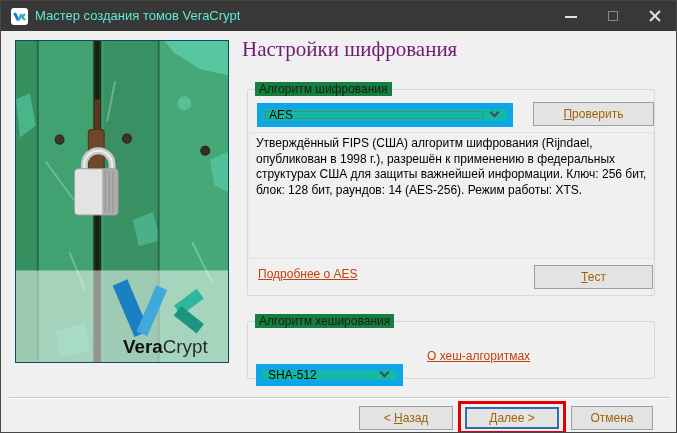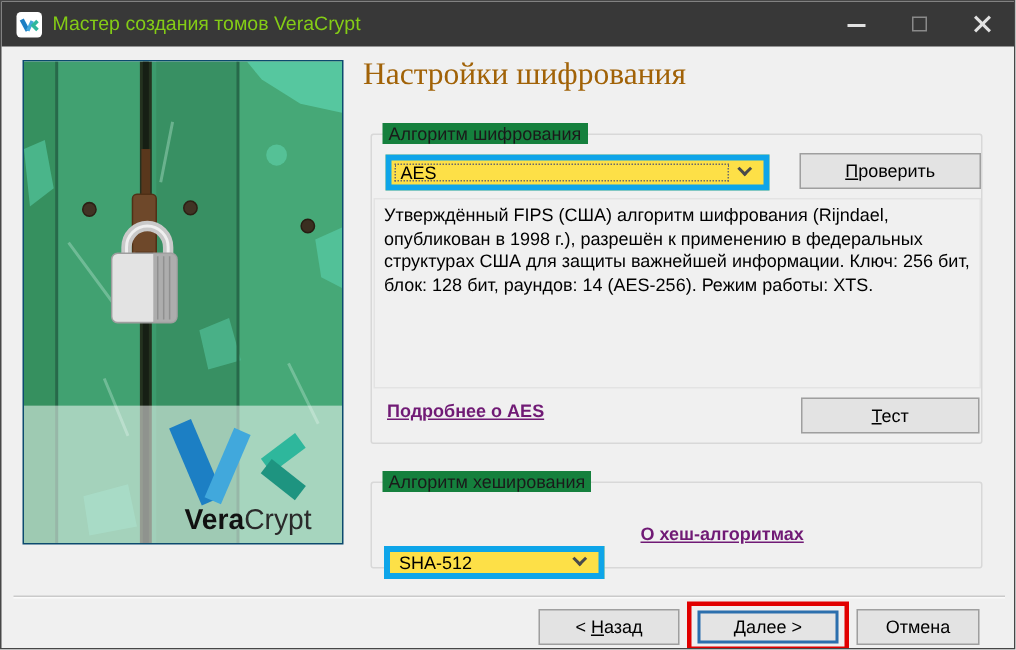--- a/index.html
+++ b/index.html
@@ -8,54 +8,54 @@
     position:relative; width:677px; height:433px;
     background:#f0f0f0;
     border:1px solid #474747;
     font-family:"Liberation Sans","DejaVu Sans",sans-serif;
     font-size:12px; color:#000;
     overflow:hidden;
   }
   
   .titlebar { position:absolute; left:0; top:0; width:100%; height:30px; background:#383838; }
   .app-icon { position:absolute; left:10px; top:7px; width:17px; height:17px; background:#fff; border-radius:3px; }
-  .title-text { position:absolute; left:34px; top:0; height:30px; line-height:30px; color:#84cc16; font-size:13px; white-space:nowrap; }
+  .title-text { position:absolute; left:34px; top:0; height:30px; line-height:30px; color:#5eead4; font-size:13px; white-space:nowrap; }
   .winbtn { position:absolute; top:0; width:42px; height:30px; }
   .wb-min { right:84px; } .wb-max { right:42px; } .wb-close { right:0; }
   .glyph-min { position:absolute; left:15px; top:15px; width:12px; height:2px; background:#e2e2e2; }
   .glyph-max { position:absolute; left:16px; top:10px; width:10px; height:10px; border:1px solid #8a8a8a; }
   .glyph-close { position:absolute; left:14px; top:8px; width:14px; height:14px; }
   .glyph-close i { position:absolute; left:0; top:6px; width:14px; height:2px; background:#e2e2e2; }
   .glyph-close i:nth-child(1){ transform:rotate(45deg); }
   .glyph-close i:nth-child(2){ transform:rotate(-45deg); }
   
   .door { position:absolute; left:14px; top:39px; width:214px; height:323px; border:1px solid #0c4a6e; }
   .door svg { display:block; width:100%; height:100%; }
   
-  .heading { position:absolute; left:241px; top:36px; font-family:"Liberation Serif","DejaVu Serif",serif; font-size:21px; font-weight:400; color:#a16207; }
+  .heading { position:absolute; left:241px; top:36px; font-family:"Liberation Serif","DejaVu Serif",serif; font-size:21px; font-weight:400; color:#701a75; }
   
   .group { position:absolute; border:1px solid #d8d8d8; border-radius:2px; }
   .g-enc { left:246px; top:88px; width:408px; height:207px; }
   .g-hash { left:246px; top:320px; width:408px; height:58px; }
   .group-label { position:absolute; top:-8px; left:7px; background:#15803d; padding:0 4px; font-size:12px; color:#1a1a1a; white-space:nowrap; }
   
-  .combo { position:absolute; background:#fde047; border:4px solid #0ea5e9; }
+  .combo { position:absolute; background:#14b8a6; border:6px solid #0ea5e9; }
   .combo-aes { left:9px; top:13px; width:256px; height:24px; }
   .combo-sha { left:8px; top:22px; width:147px; height:22px;margin-top:20px; }
   .combo-value { position:absolute; left:6px; top:0; height:100%; display:flex; align-items:center; }
   .focus-dots { position:absolute; left:2px; top:2px; right:23px; bottom:2px; border:1px dotted #6b6b6b; }
   .chev { position:absolute; right:9px; top:50%; width:7px; height:7px; margin-top:-6px; border-right:2px solid #4a4a4a; border-bottom:2px solid #4a4a4a; transform:rotate(45deg); }
   
-  .btn { position:absolute; height:24px; background:#e3e3e3; border:1px solid #9f9f9f; display:flex; align-items:center; justify-content:center; font-size:12px; color:#000000; cursor:default; }
+  .btn { position:absolute; height:24px; background:#e3e3e3; border:1px solid #9f9f9f; display:flex; align-items:center; justify-content:center; font-size:12px; color:#a16207; cursor:default; }
   .btn u { text-decoration:underline; }
   .btn-verify { left:285px; top:12px; width:121px; }
   .btn-test { left:286px; top:175px; width:119px; }
   
   .desc { position:absolute; left:1px; top:42px; width:405px; height:127px; border:1px solid #e3e3e3; background:#f0f0f0; padding:3px 6px; line-height:15.5px; font-size:12px; color:#000; }
-  .link { position:absolute; font-size:12px; color:#701a75; text-decoration:underline; cursor:pointer; white-space:nowrap;font-weight:bold; }
+  .link { position:absolute; font-size:12px; color:#c2410c; text-decoration:underline; cursor:pointer; white-space:nowrap; }
   .link-more { left:10px; top:177px; }
   .link-hash { left:179px; top:27px; }
   
   .divider { position:absolute; left:8px; top:396px; width:661px; height:2px; border-top:1px solid #cacaca; border-bottom:1px solid #fafafa; }
   .btn-help   { left:250px; top:405px; width:93px; }
   .btn-back   { left:358px; top:405px; width:94px; }
   .btn-next   { left:464px; top:406px; width:94px; height:22px; border:2px solid #2c6fad; background:#e4e4e4; }
   .btn-cancel { left:570px; top:405px; width:82px; }
   .red-box { position:absolute; left:457px; top:400px; width:108px; height:33px; border:3px solid #e10000; pointer-events:none; z-index:5; }
 </style>

